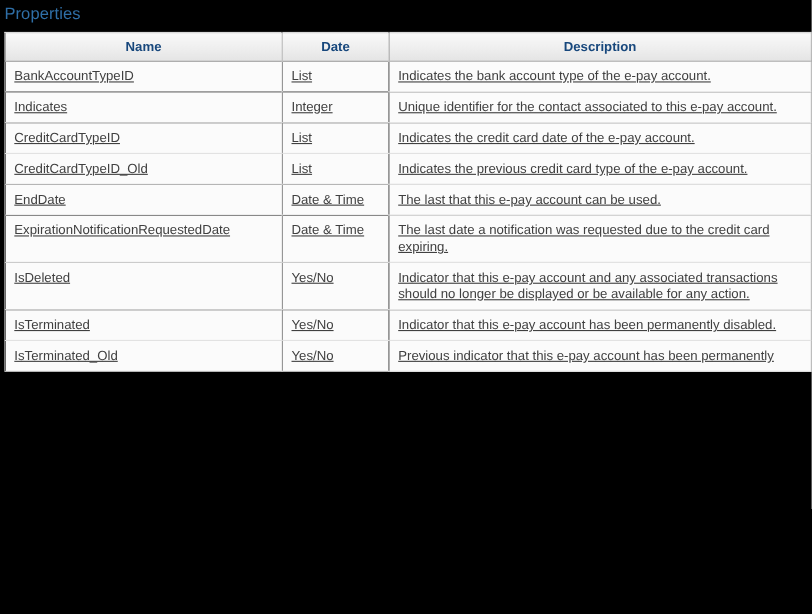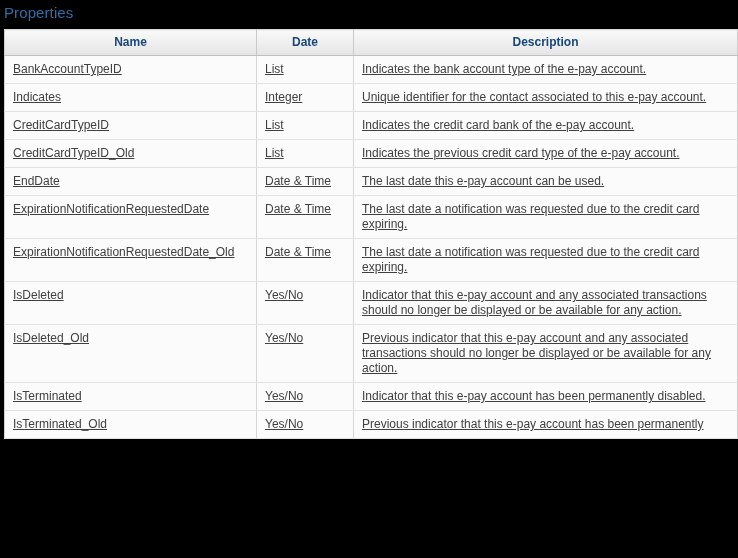--- a/index.html
+++ b/index.html
@@ -86,51 +86,41 @@
     <td class="cell-desc">Indicates the bank account type of the e-pay account.</td>
   </tr>
         <tr>
     <td class="cell-name">Indicates</td>
     <td class="cell-type">Integer</td>
     <td class="cell-desc">Unique identifier for the contact associated to this e-pay account.</td>
   </tr>
         <tr>
     <td class="cell-name">CreditCardTypeID</td>
     <td class="cell-type">List</td>
-    <td class="cell-desc">Indicates the credit card bank of the e-pay account.</td>
+    <td class="cell-desc">Indicates the credit card date of the e-pay account.</td>
   </tr>
         <tr>
     <td class="cell-name">CreditCardTypeID_Old</td>
     <td class="cell-type">List</td>
     <td class="cell-desc">Indicates the previous credit card type of the e-pay account.</td>
   </tr>
         <tr>
     <td class="cell-name">EndDate</td>
     <td class="cell-type">Date &amp; Time</td>
-    <td class="cell-desc">The last date this e-pay account can be used.</td>
+    <td class="cell-desc">The last that this e-pay account can be used.</td>
   </tr>
         <tr>
     <td class="cell-name">ExpirationNotificationRequestedDate</td>
     <td class="cell-type">Date &amp; Time</td>
     <td class="cell-desc">The last date a notification was requested due to the credit card expiring.</td>
   </tr>
         <tr>
-    <td class="cell-name">ExpirationNotificationRequestedDate_Old</td>
-    <td class="cell-type">Date &amp; Time</td>
-    <td class="cell-desc">The last date a notification was requested due to the credit card expiring.</td>
-  </tr>
-        <tr>
     <td class="cell-name">IsDeleted</td>
     <td class="cell-type">Yes/No</td>
     <td class="cell-desc">Indicator that this e-pay account and any associated transactions should no longer be displayed or be available for any action.</td>
-  </tr>
-        <tr>
-    <td class="cell-name">IsDeleted_Old</td>
-    <td class="cell-type">Yes/No</td>
-    <td class="cell-desc">Previous indicator that this e-pay account and any associated transactions should no longer be displayed or be available for any action.</td>
   </tr>
         <tr>
     <td class="cell-name">IsTerminated</td>
     <td class="cell-type">Yes/No</td>
     <td class="cell-desc">Indicator that this e-pay account has been permanently disabled.</td>
   </tr>
         <tr>
     <td class="cell-name">IsTerminated_Old</td>
     <td class="cell-type">Yes/No</td>
     <td class="cell-desc">Previous indicator that this e-pay account has been permanently</td>

